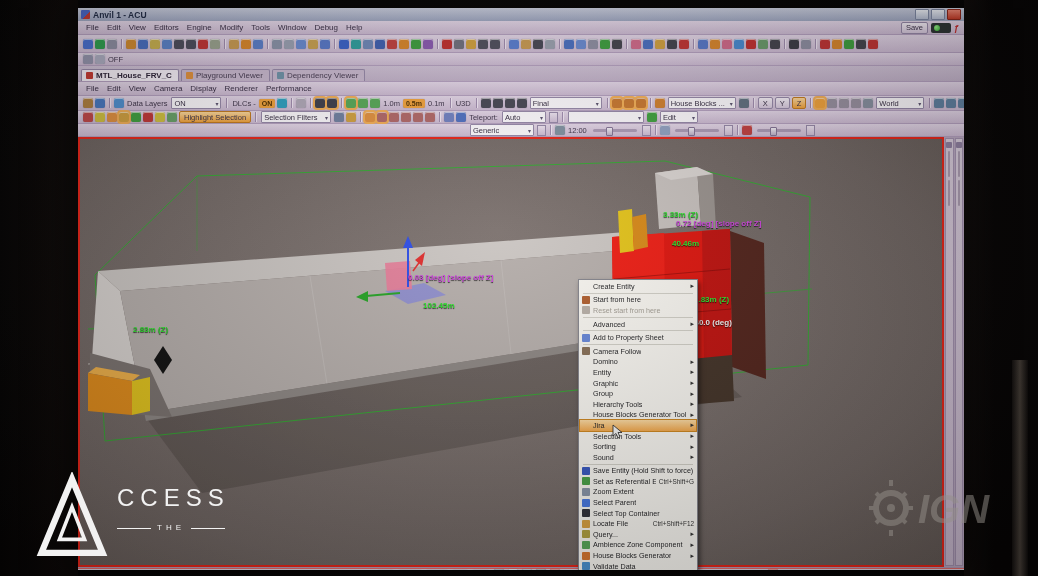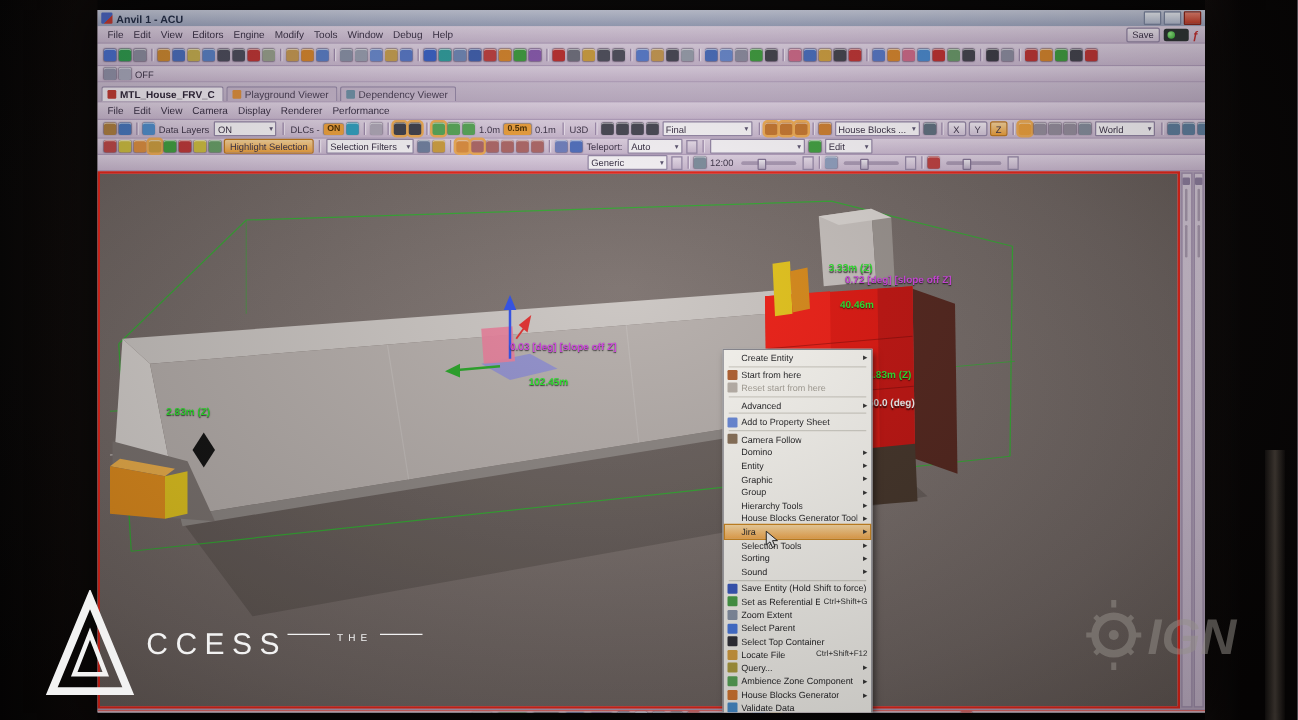--- a/index.html
+++ b/index.html
@@ -92,23 +92,23 @@
   .cm-item.hl{background:linear-gradient(#fcdba4,#f2a84c);outline:1px solid #cd861f;}
   .cm-item.dis{color:#a39e95;}
   .cm-sep{height:1px;background:#d2d0c8;margin:1px 3px;}
   .cursor{position:absolute;z-index:35;}
   
   .statusbar{height:12px;background:linear-gradient(#e1d3e1,#c6b3c7);display:flex;align-items:center;
     padding:0 4px;gap:2px;border-top:1px solid #b09cb8;font-size:7.5px;position:relative;}
   .statusbar::before{content:"";position:absolute;left:0;top:0;width:100%;height:1px;background:#e62519;opacity:.6;}
   
   .animus{position:absolute;left:36px;top:472px;z-index:70;display:flex;align-items:center;gap:9px;color:#f2f2f2;}
-  .animus-text{display:flex;line-height:1;}
+  .animus-text{display:flex;flex-direction:column;line-height:1;}
   .animus-big{font-size:24px;letter-spacing:6px;font-weight:400;}
-  .animus-the{display:flex;gap:6px;margin:3px 0;}
+  .animus-the{display:flex;align-items:center;gap:6px;margin:14px 0;}
   .animus-the .rule{height:1px;width:34px;background:#f2f2f2;display:block;}
   .animus-the span{font-size:8px;letter-spacing:4px;}
   .ign{position:absolute;left:866px;top:478px;z-index:70;opacity:.5;}
 </style>
 </head>
 <body>
 
 <div class="surround-left"></div>
 <div class="surround-right"></div>
 <div class="desk-edge"></div>

